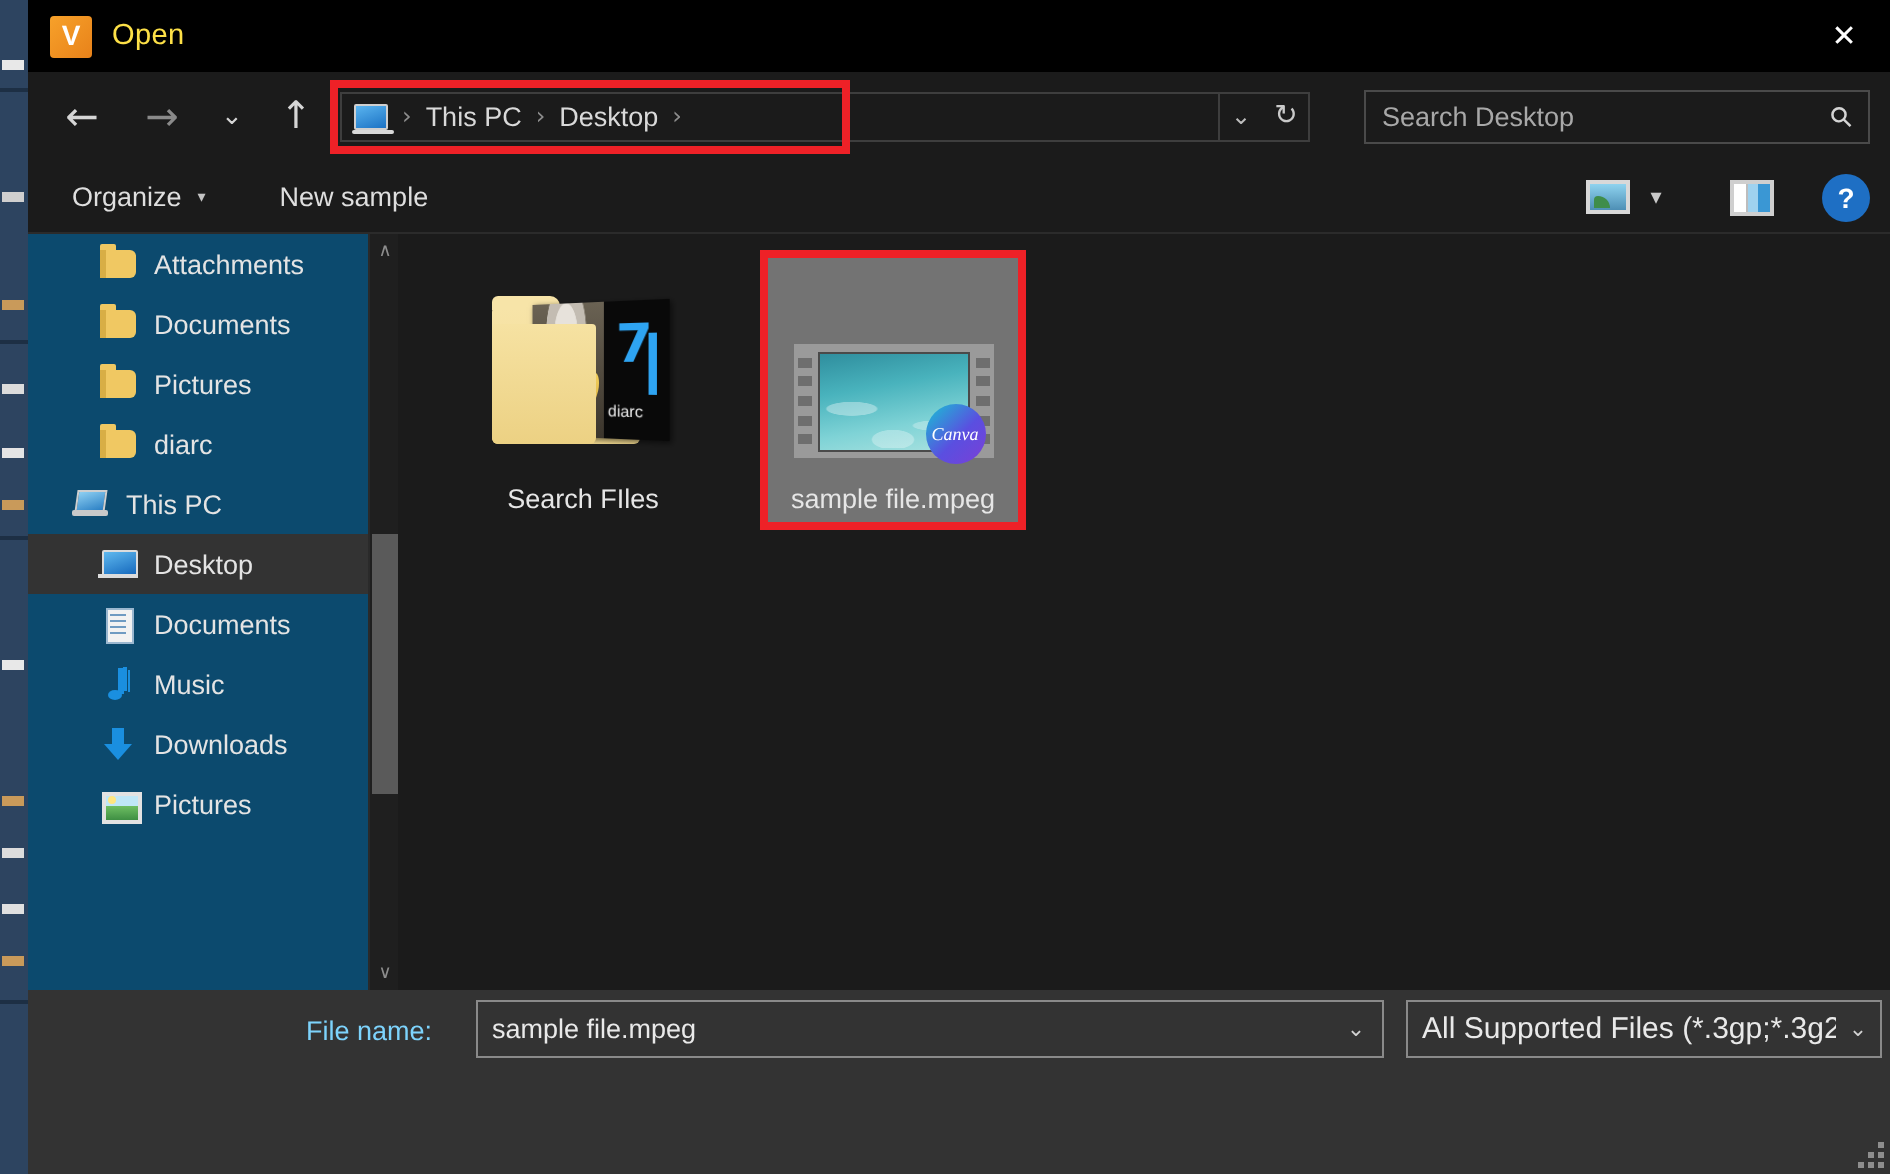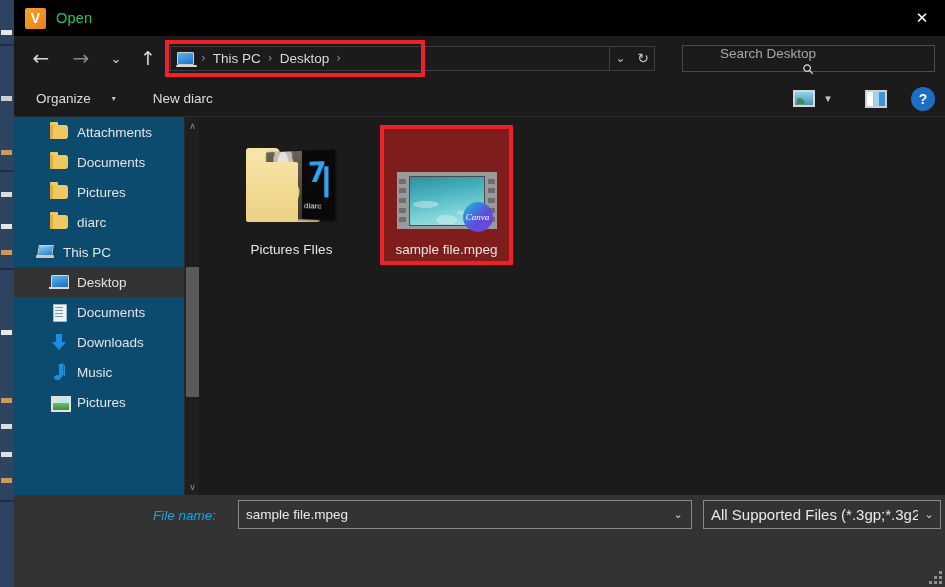--- a/index.html
+++ b/index.html
@@ -35,21 +35,21 @@
   #app-icon {
     width: 21px; height: 21px; margin-left: 11px;
     background: linear-gradient(135deg, #f7a12a 0%, #e8821a 100%);
     border-radius: 2px; position: relative;
   }
   #app-icon .v {
     position: absolute; left: 50%; top: 50%; transform: translate(-50%,-52%);
     color: #fff; font-size: 14px; font-weight: bold; line-height: 1;
   }
   #title-text {
-    margin-left: 10px; color: #22c55e; font-size: 14.5px; letter-spacing: .2px;
+    margin-left: 10px; color: #fde047; font-size: 14.5px; letter-spacing: .2px;
   }
   #close-btn {
     position: absolute; right: 0; top: 0; width: 46px; height: 36px;
     display: flex; align-items: center; justify-content: center;
     color: #ffffff; font-size: 15px; font-family: "DejaVu Sans", sans-serif;
   }
 
   
   #navbar {
     height: 44px; flex: 0 0 44px; display: flex; align-items: center;
@@ -93,35 +93,35 @@
     font-family:"DejaVu Sans", sans-serif;
   }
   #addr-refresh {
     position:absolute; right:0px; top:0; height:25px; width:24px;
     display:flex; align-items:center; justify-content:center;
     color:#c9c9c9; font-size:14px; font-family:"DejaVu Sans", sans-serif;
   }
   #searchbox {
     position: absolute; left: 668px; top: 9px; width: 253px; height: 27px;
     background: #1b1b1b; border: 1px solid #4a4a4a;
-    display: flex; align-items: center; padding: 0 8px; flex-direction: column;
+    display: flex; align-items: center; padding: 0 8px;
   }
   #search-input {
     flex: 1; background: transparent; border: none; outline: none;
     color: #a8a8a8; font-size: 13.5px; font-family: "Liberation Sans", sans-serif;
   }
   #search-input::placeholder { color:#a8a8a8; }
   #search-icon { color:#d4d4d4; font-size:14px; font-family:"DejaVu Sans", sans-serif; transform: rotate(-45deg); }
 
   
   #cmdbar {
     height: 37px; flex: 0 0 37px; display: flex; align-items: center;
     background: #1b1b1b; border-bottom: 1px solid #2b2b2b; position: relative;
   }
-  #organize { margin-left: 22px; color:#dedede; font-size:13.5px; display:flex; align-items:center; gap:21px; }
+  #organize { margin-left: 22px; color:#dedede; font-size:13.5px; display:flex; align-items:center; gap:8px; }
   #organize .caret { color:#c3c3c3; font-size:8px; font-family:"DejaVu Sans", sans-serif; }
   #newfolder { margin-left: 37px; color:#dedede; font-size:13.5px; }
   #cmd-right { position:absolute; right: 10px; top:0; height:37px; display:flex; align-items:center; gap:0px; }
   .viewico {
     width: 22px; height: 17px; background: linear-gradient(#8fd3ef,#4e8fb5);
     border: 2px solid #d8d8d8; position: relative;
   }
   .viewico::after{ content:""; position:absolute; left:2px; bottom:1px; width:8px; height:6px;
     background:#3f8d4a; border-radius:2px 6px 0 0;}
   #view-dd { width:26px; text-align:center; color:#c9c9c9; font-size:11px; font-family:"DejaVu Sans", sans-serif; }
@@ -197,21 +197,21 @@
   #sb-down { bottom: 0; }
   #sb-thumb { position: absolute; left: 1px; width: 13px; top: 150px; height: 130px; background: #5a5a5a; }
 
   
   #filepane { flex: 1; background: #1b1b1b; position: relative; padding: 12px 0 0 30px; }
   #files { display: flex; gap: 30px; }
   .file-cell {
     width: 125px; display: flex; flex-direction: column; align-items: center;
     padding: 6px 4px 4px 4px; position: relative;
   }
-  .file-cell.selected { background: #7f1d1d; }
+  .file-cell.selected { background: #737373; }
   .file-cell .thumb { width: 100px; height: 100px; position: relative; display:flex; align-items:center; justify-content:center; }
   .file-cell .fname {
     margin-top: 7px; color: #e6e6e6; font-size: 13.5px; text-align: center;
     white-space: nowrap;
   }
   #file-highlight {
     position: absolute; left: -4px; top: -4px; right: -4px; bottom: -4px;
     border: 4px solid #ee2127; pointer-events: none;
   }
 
@@ -281,21 +281,21 @@
     position:absolute; right:4px; bottom:3px; width:30px; height:30px; border-radius:50%;
     background: linear-gradient(135deg,#17c3d4 0%, #5a4fe0 55%, #7b3fd6 100%);
     display:flex; align-items:center; justify-content:center;
   }
   .canva-badge span {
     color:#ffffff; font-size:9px; font-family:"Liberation Serif", serif; font-style:italic;
   }
 
   
   #footer { flex: 0 0 92px; background:#333333; position: relative; }
-  #fn-label { position:absolute; left:139px; top:13px; color:#0ea5e9; font-size:13.5px;font-style:italic; }
+  #fn-label { position:absolute; left:139px; top:13px; color:#7dd3fc; font-size:13.5px; }
   #fn-box {
     position:absolute; left:224px; top:5px; width:454px; height:29px;
     background:#333333; border:1px solid #8a8a8a; display:flex; align-items:center;
   }
   #fn-input {
     flex:1; background:transparent; border:none; outline:none; color:#e9e9e9;
     font-size:13.5px; padding-left:7px; font-family:"Liberation Sans", sans-serif;
   }
   #fn-dd { width:26px; text-align:center; color:#d2d2d2; font-size:11px; font-family:"DejaVu Sans", sans-serif; }
   #ft-box {
@@ -364,21 +364,21 @@
       <input id="search-input" type="text" placeholder="Search Desktop" style="">
       <span id="search-icon">⚲</span>
     </div>
   </div>
 
   <div id="cmdbar">
     <div id="organize">
       <span>Organize</span>
       <span class="caret">▾</span>
     </div>
-    <div id="newfolder">New diarc</div>
+    <div id="newfolder">New sample</div>
     <div id="cmd-right">
       <div class="viewico"></div>
       <div id="view-dd">▾</div>
       <div id="pane-ico">
         <div class="p1"></div>
           <div class="p2"></div>
           <div class="p3"></div>
       </div>
       <div id="help-ico">?</div>
     </div>
@@ -410,26 +410,26 @@
           </div>
           <div class="side-item indent1 selected">
             <span class="ic ic-desktop"></span>
             <span class="side-label">Desktop</span>
           </div>
           <div class="side-item indent1">
             <span class="ic ic-doc"></span>
             <span class="side-label">Documents</span>
           </div>
           <div class="side-item indent1">
+            <span class="ic ic-music"></span>
+            <span class="side-label">Music</span>
+          </div>
+          <div class="side-item indent1">
             <span class="ic ic-dl"></span>
             <span class="side-label">Downloads</span>
-          </div>
-          <div class="side-item indent1">
-            <span class="ic ic-music"></span>
-            <span class="side-label">Music</span>
           </div>
           <div class="side-item indent1">
             <span class="ic ic-pic"></span>
             <span class="side-label">Pictures</span>
           </div>
         </div>
       <div id="side-scrollbar">
         <div id="sb-up">∧</div>
         <div id="sb-thumb"></div>
         <div id="sb-down">∨</div>
@@ -446,21 +446,21 @@
               <div class="folder-photo">
                 <div class="monkey"></div>
                 <div class="dark"></div>
                 <div class="seven">7</div>
                 <div class="bar"></div>
                 <div class="cap">diarc</div>
               </div>
               <div class="folder-front"></div>
             </div>
           </div>
-          <div class="fname">Pictures FIles</div>
+          <div class="fname">Search FIles</div>
         </div>
 
         <div class="file-cell selected">
           <div class="thumb">
             <div class="film-thumb">
               <div class="film-strip">
                 <div class="sprockets">
                     <i></i>
                     <i></i>
                     <i></i>

